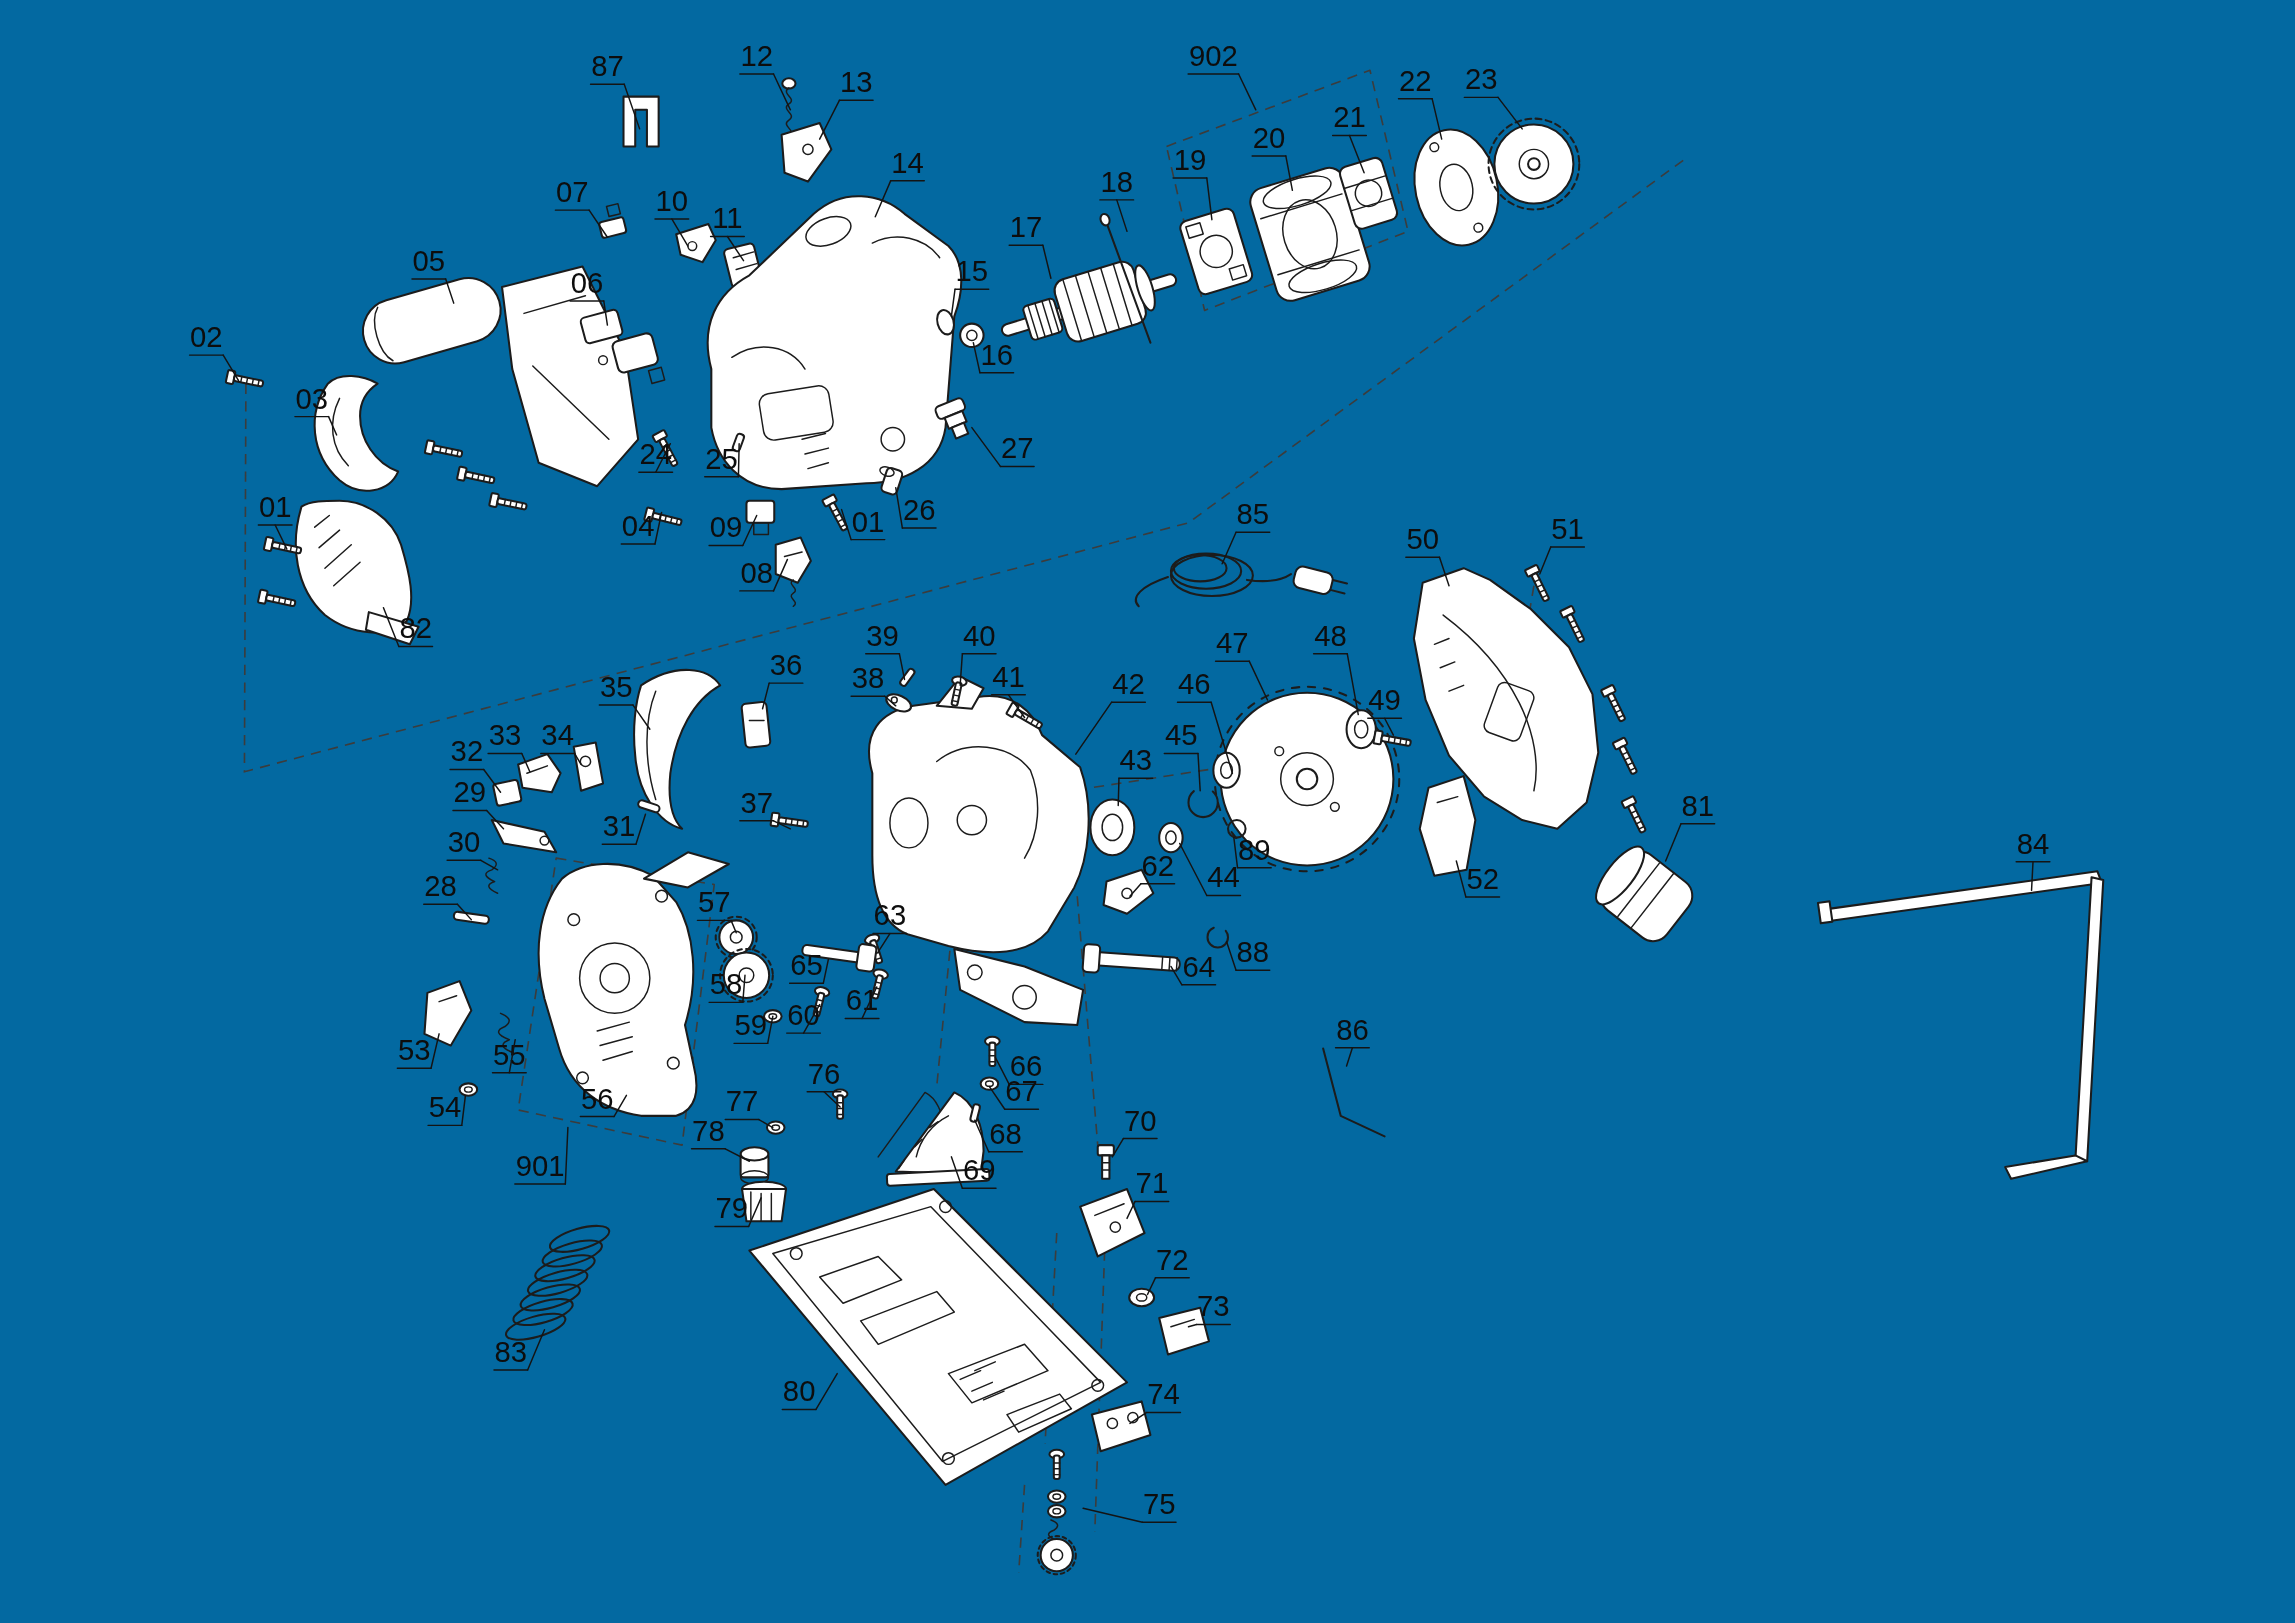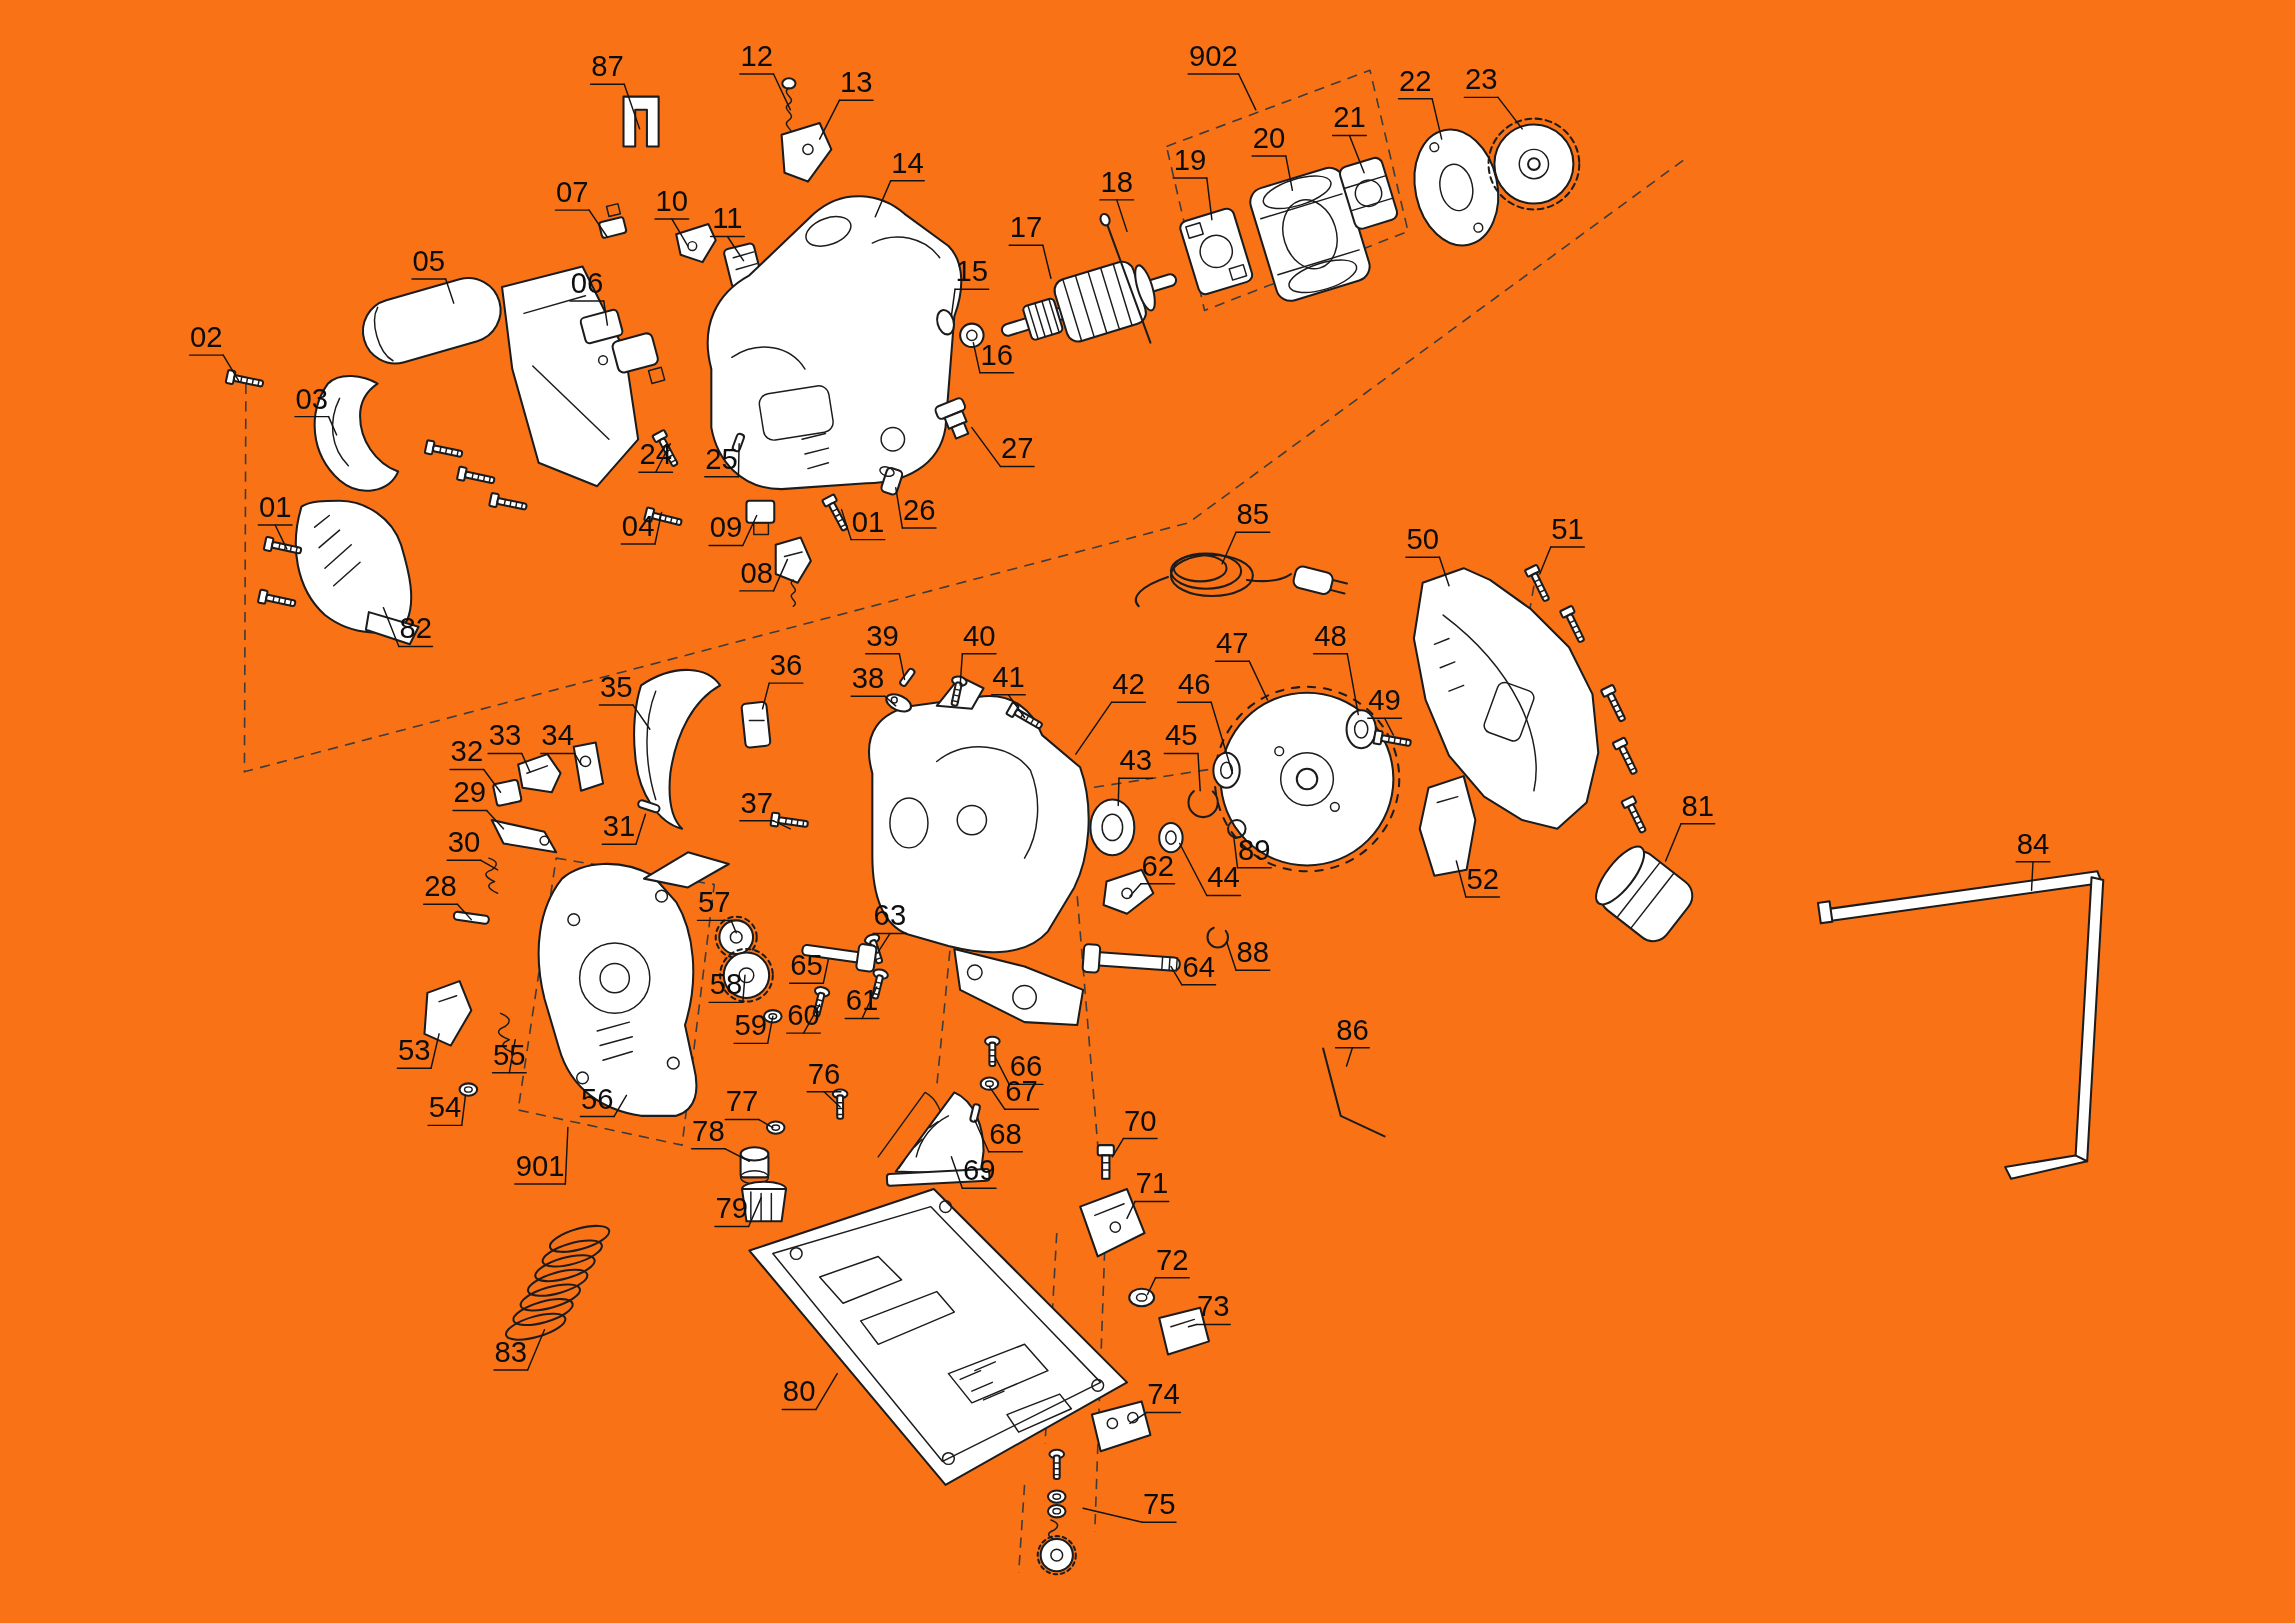--- a/index.html
+++ b/index.html
@@ -1,16 +1,16 @@
 <!DOCTYPE html>
 <html style="font-size:10.5px"><head>
 <meta charset="utf-8">
 <style>
   html,body{margin:0;padding:0;background:#ffffff;}
-  .page{position:relative;width:2295px;height:1624px;background:#f97316;overflow:hidden;}
+  .page{position:relative;width:2295px;height:1624px;background:#0369a1;overflow:hidden;}
   svg{display:block;}
   #diagram-svg path,#diagram-svg rect,#diagram-svg ellipse,#diagram-svg circle,#diagram-svg polygon{
     fill:#ffffff;stroke:#1c1c1c;stroke-width:1.4;stroke-linejoin:round;stroke-linecap:round;}
   #diagram-svg line,#diagram-svg polyline{fill:none;stroke:#1c1c1c;stroke-width:1.4;stroke-linecap:round;}
   #diagram-svg .th{fill:none;stroke-width:1;}
   #diagram-svg .nf{fill:none;}
   #diagram-svg .dash{fill:none;stroke:#3c3c3c;stroke-width:1.1;stroke-dasharray:7 5;stroke-linecap:butt;}
   #diagram-svg .leader{stroke:#141414;stroke-width:1;}
   #diagram-svg text.lbl{fill:#0d0d0d;stroke:none;font-family:"Liberation Sans",sans-serif;font-size:20px;font-weight:normal;}
 </style>

